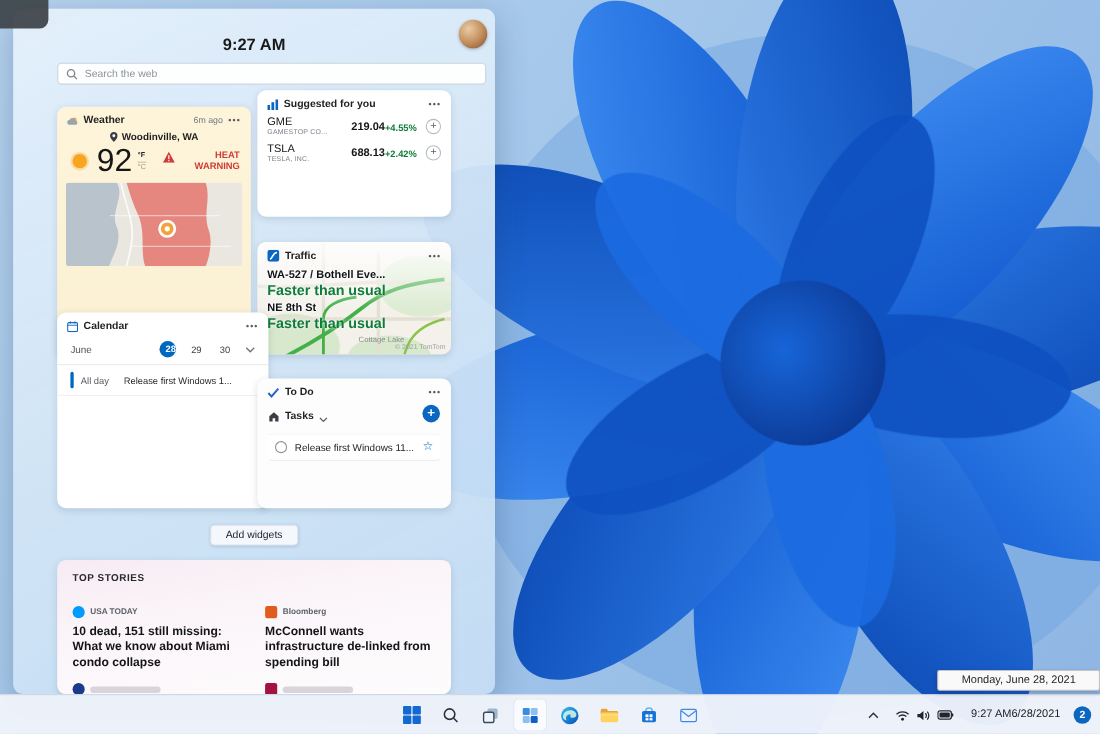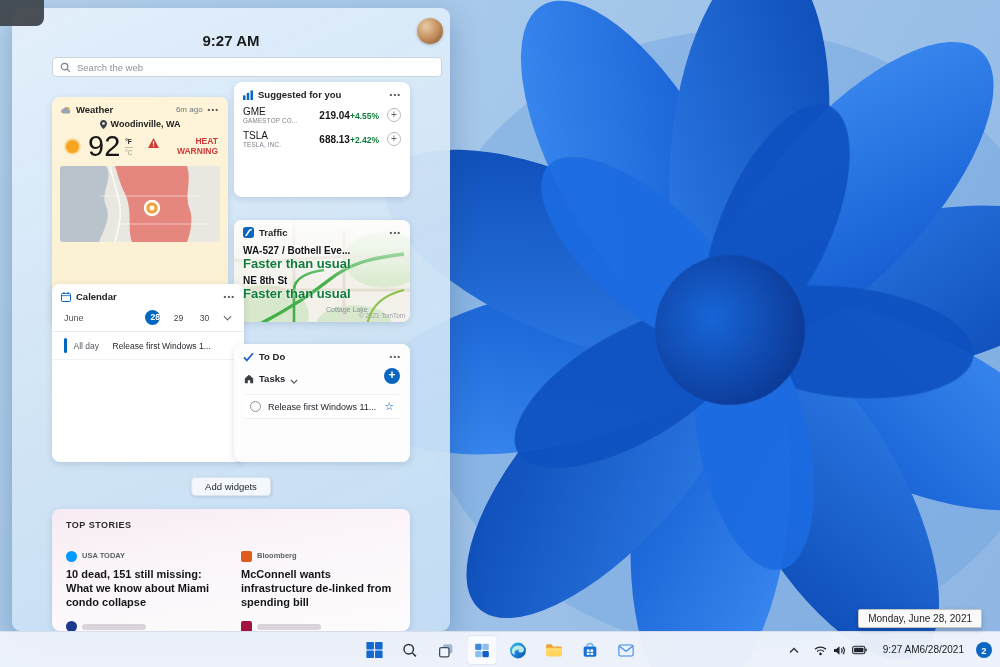--- a/index.html
+++ b/index.html
@@ -119,22 +119,22 @@
   .story-src { display:flex; align-items:flex-start; gap:5px; font-size:7.5px; color:#5c6167; font-weight:600;margin-top:12px; }
   .src-logo { width:11px; height:11px; flex:none; }
   .round { border-radius:50%; }
   .sq { border-radius:2px; }
   .story-headline { margin-top:5px; font-size:11px; font-weight:800; color:#141518; line-height:1.28; }
   .clipped-row { display:flex; gap:20px; margin-top:12px; }
   .clipped-item { display:flex; align-items:center; gap:5px; width:158px; }
   .clipped-bar { height:6px; width:64px; background:#d9d4da; border-radius:3px; }
 
   
-  .tooltip { position:absolute; right:18px; bottom:39px; background:#f9f9f9;
-    border:1px solid #c4c4c4; border-radius:2px; padding:3px 9px; font-size:10px; color:#1f1f1f;
+  .tooltip { position:absolute; right:0; bottom:39px; background:#f9f9f9;
+    border:1px solid #c4c4c4; border-radius:2px; padding:3px 21px; font-size:10px; color:#1f1f1f;
     box-shadow:0 2px 5px rgba(0,0,0,.2); z-index:40; }
 
   
   .taskbar { position:absolute; left:0; bottom:0; width:1000px; height:36px;
     background:rgba(238,243,250,.97); border-top:1px solid rgba(120,140,165,.18); z-index:35; }
   .tb-center { position:absolute; left:50%; top:0; height:36px; transform:translateX(-50%);
     display:flex; align-items:center; gap:5px; }
   .tb-btn { width:31px; height:30px; border-radius:5px; display:flex; align-items:center; justify-content:center; }
   .tb-btn.active { background:rgba(255,255,255,.65); box-shadow:inset 0 0 0 1px rgba(150,170,195,.25); }
   .tray { position:absolute; right:4px; top:0; height:36px; display:flex; align-items:center; gap:3px; }

